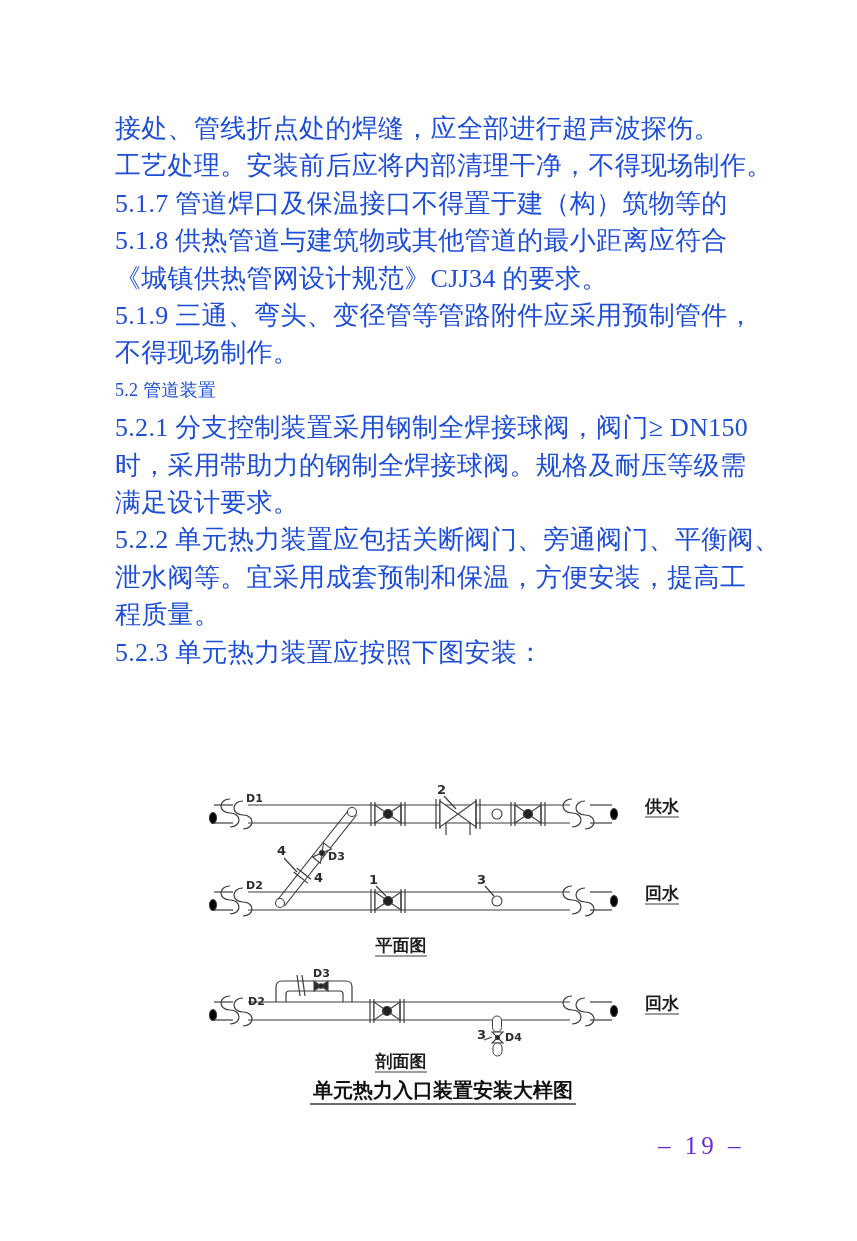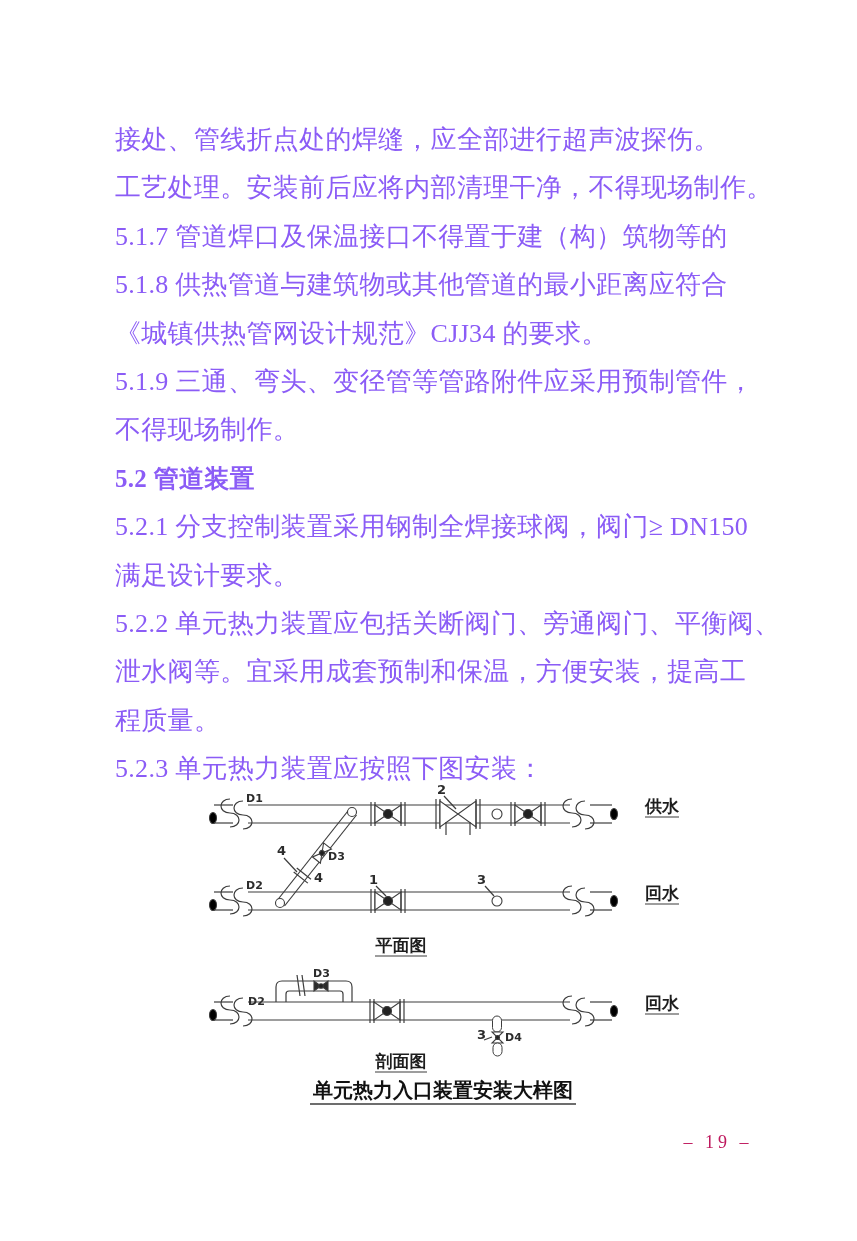--- a/index.html
+++ b/index.html
@@ -6,56 +6,57 @@
   body{
     width:857px;height:1241px;background:#ffffff;position:relative;
     font-family:"Liberation Serif","DejaVu Serif",serif;color:#111;
     overflow:hidden;
   }
   .text-block{
     position:absolute;left:115px;top:110px;width:648px;
   }
   .line{
     font-size:26px;line-height:37.4px;letter-spacing:0.3px;
-    white-space:nowrap;color:#8b5cf6;margin-top:11px;
+    white-space:nowrap;color:#1d4ed8;
   }
   .heading{
-    font-weight:bold;font-size:25px;
+    font-weight:normal;font-size:18px;
   }
   .diagram{
     position:absolute;left:0;top:778px;
   }
   .diagram line,.diagram path,.diagram polyline{stroke:#3d3d3d;stroke-width:1.2;fill:none;}
   .diagram polygon{stroke:#3d3d3d;stroke-width:1.1;}
   .diagram ellipse,.diagram circle{stroke:#3d3d3d;stroke-width:1.1;}
   .pipe{stroke:#3d3d3d;stroke-width:1.3;}
   .cad-label{font-family:"DejaVu Sans",sans-serif;font-weight:bold;font-size:11px;fill:#2c2c2c;stroke:none;}
   .callout{font-family:"DejaVu Sans",sans-serif;font-weight:bold;font-size:13px;fill:#2c2c2c;stroke:none;}
   .flow-label{font-size:17px;fill:#1d1d1d;stroke:none;font-weight:bold;}
   .fig-caption{font-size:17px;fill:#1d1d1d;stroke:none;font-weight:bold;}
   .fig-title{font-size:20px;fill:#111;stroke:none;font-weight:bold;}
   .page-number{
     position:absolute;left:658px;top:1132px;width:120px;
-    font-size:18px;color:#be185d;letter-spacing:4px;text-align:center;
+    font-size:25px;color:#6d28d9;letter-spacing:4px;text-align:left;
     font-family:"Liberation Serif",serif;
   }
 </style>
 </head>
 <body>
 
 <div class="text-block">
   <div class="line">接处、管线折点处的焊缝，应全部进行超声波探伤。</div>
   <div class="line">工艺处理。安装前后应将内部清理干净，不得现场制作。</div>
   <div class="line">5.1.7  管道焊口及保温接口不得置于建（构）筑物等的</div>
   <div class="line">5.1.8  供热管道与建筑物或其他管道的最小距离应符合</div>
   <div class="line">《城镇供热管网设计规范》CJJ34 的要求。</div>
   <div class="line">5.1.9  三通、弯头、变径管等管路附件应采用预制管件，</div>
   <div class="line">不得现场制作。</div>
   <div class="line heading">5.2 管道装置</div>
   <div class="line">5.2.1  分支控制装置采用钢制全焊接球阀，阀门≥ DN150</div>
+  <div class="line">时，采用带助力的钢制全焊接球阀。规格及耐压等级需</div>
   <div class="line">满足设计要求。</div>
   <div class="line">5.2.2  单元热力装置应包括关断阀门、旁通阀门、平衡阀、</div>
   <div class="line">泄水阀等。宜采用成套预制和保温，方便安装，提高工</div>
   <div class="line">程质量。</div>
   <div class="line">5.2.3  单元热力装置应按照下图安装：</div>
 </div>
 
 <svg class="diagram" width="857" height="335" viewBox="0 0 857 335">
   <defs>
     <g id="ballvalve">

